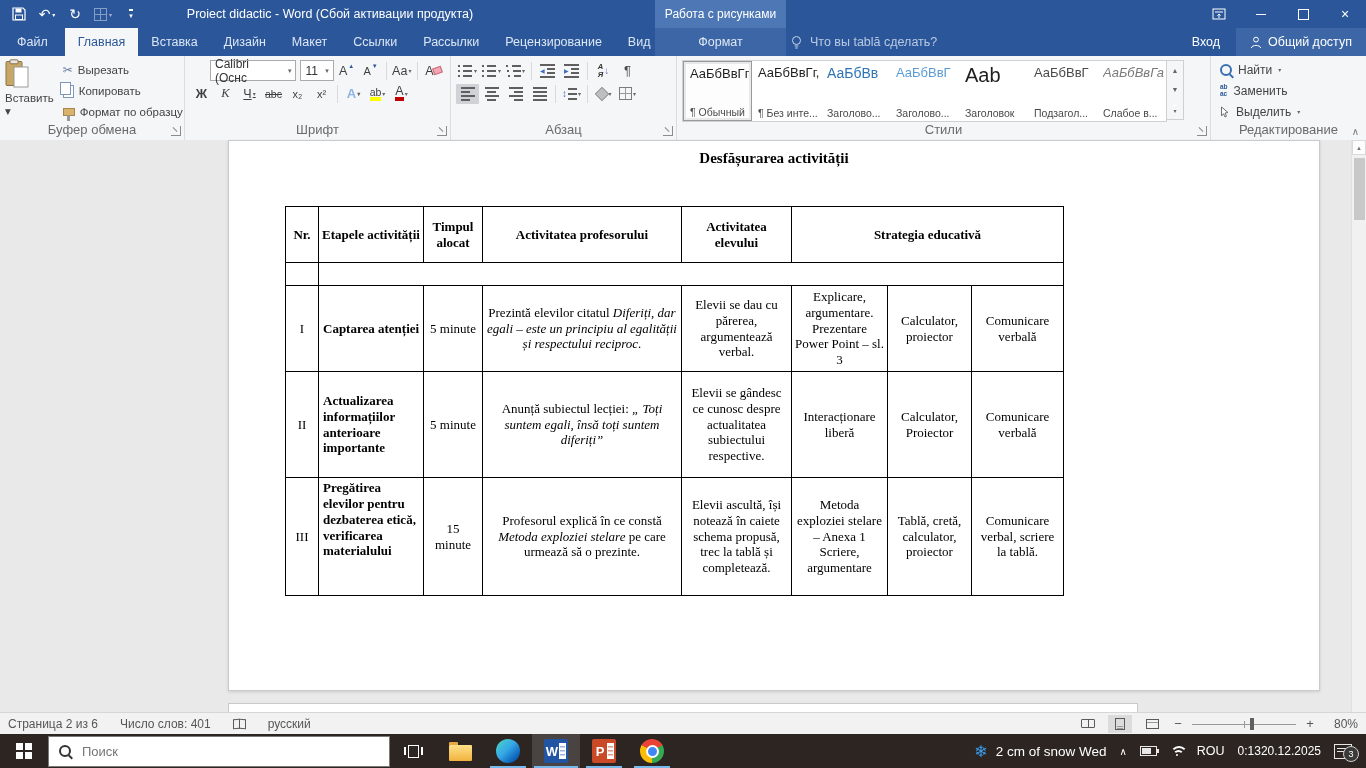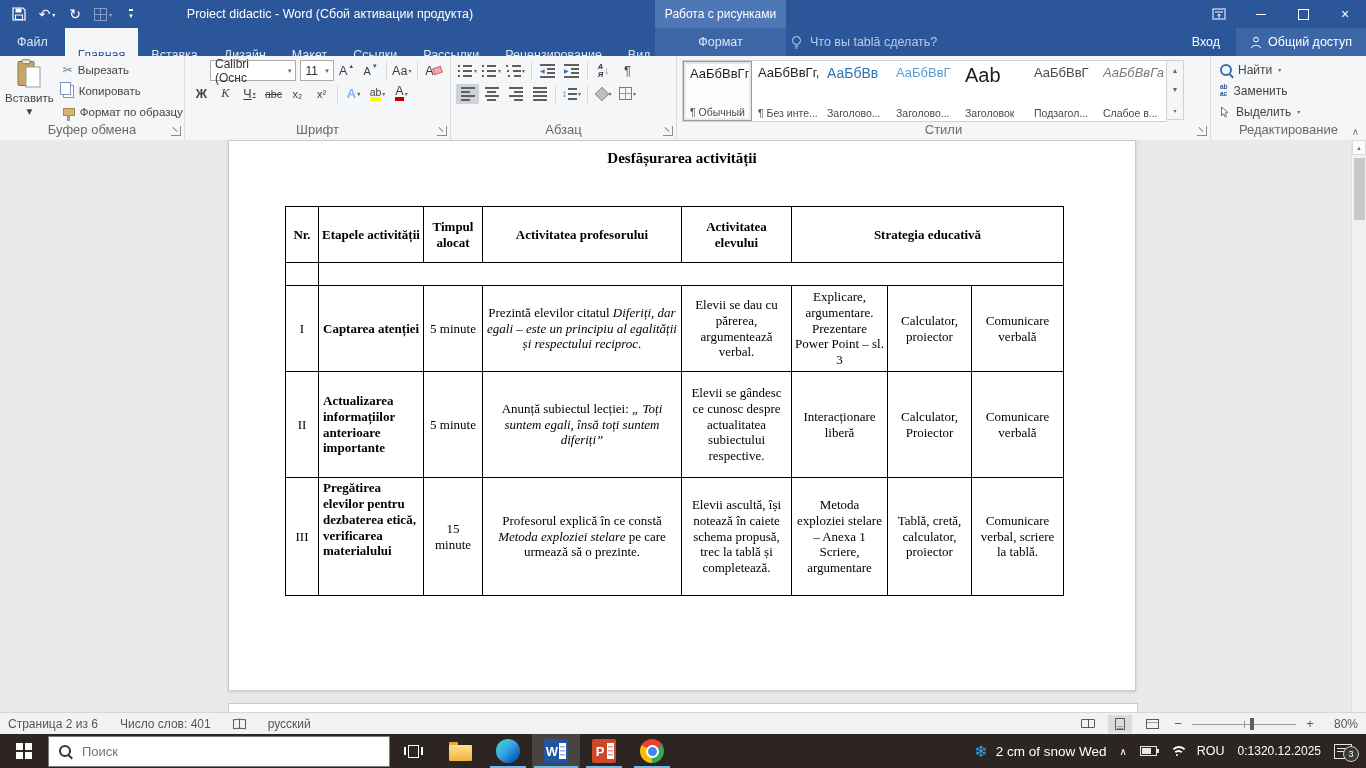--- a/index.html
+++ b/index.html
@@ -18,41 +18,41 @@
   .wtitle{position:absolute;left:0;top:0;width:660px;height:28px;line-height:28px;text-align:center;
     font-size:12.5px;color:#fff;white-space:nowrap;}
   .ctxblock{position:absolute;left:655px;top:0;width:131px;height:28px;background:#4d77b5;
     font-size:12px;line-height:28px;text-align:center;}
   .winbtns{position:absolute;right:0;top:0;height:28px;display:flex;}
   .wb{width:42px;height:28px;display:flex;align-items:center;justify-content:center;font-size:14px;color:#fff;}
   .maxbox{width:9px;height:9px;border:1px solid #fff;display:inline-block;}
   .minbar{width:10px;height:1px;background:#fff;display:inline-block;}
   
   .tabrow{position:absolute;left:0;top:28px;width:1366px;height:28px;background:#2b579a;display:flex;align-items:stretch;color:#dce6f4;font-size:12.5px;}
-  .tab{padding:13px 13px;line-height:28px;white-space:nowrap;}
+  .tab{padding:0 13px;line-height:28px;white-space:nowrap;}
   .tab.file{padding:0 17px;}
   .tab.active{background:#f5f6f7;color:#2b579a;}
   .ctxstrip{position:absolute;left:655px;top:0;width:131px;height:28px;background:#3c66a6;text-align:center;}
   .ctxstrip .tab{display:inline-block;padding:0;}
   .tellme{position:absolute;left:790px;top:0;height:28px;display:flex;align-items:center;gap:7px;color:#b9c9e2;font-size:12.5px;}
   .tright{position:absolute;right:0;top:0;height:28px;display:flex;align-items:center;}
   .signin{padding:0 16px;color:#fff;}
   .share{height:28px;display:flex;align-items:center;gap:6px;background:#3c66a6;padding:0 14px;color:#fff;}
   
   .ribbon{position:absolute;left:0;top:56px;width:1366px;height:84px;background:#f5f6f7;border-bottom:1px solid #d2d4d6;display:flex;}
   .rgroup{position:relative;border-right:1px solid #dcdddf;display:flex;flex-direction:column;box-sizing:border-box;}
   .gbody{flex:1;padding:3px 5px 0 5px;}
   .glabel{height:17px;font-size:13px;color:#6a6a6a;text-align:center;line-height:14px;}
   .launcher{position:absolute;right:3px;bottom:4px;width:9px;height:9px;border-right:1px solid #8c8c8c;border-bottom:1px solid #8c8c8c;}
   .launcher::before{content:"";position:absolute;left:1px;top:3px;width:6px;height:1px;background:#8c8c8c;transform:rotate(45deg);}
   .collapse{position:absolute;right:7px;bottom:3px;font-size:10px;color:#7a7a7a;}
   
   .g-clip{width:185px;}
   .clipwrap{display:flex;gap:6px;}
-  .pastebtn{width:52px;text-align:center;font-size:11.5px;color:#444;}
+  .pastebtn{width:52px;font-size:11.5px;color:#444;}
   .pastebtn .lab{margin-top:1px;}
   .sbcol{display:flex;flex-direction:column;gap:1px;padding-top:1px;}
   .sbtn{display:flex;align-items:center;gap:5px;height:20px;font-size:11.5px;color:#444;padding:0 3px;white-space:nowrap;}
   .scis{color:#5a779e;font-size:12px;}
   .copyic{position:relative;width:9px;height:11px;border:1px solid #7d96bb;background:#fff;}
   .copyic::before{content:"";position:absolute;left:-4px;top:-4px;width:9px;height:11px;border:1px solid #7d96bb;background:#fff;}
   .paintic{position:relative;width:10px;height:6px;background:#d8b36c;border:1px solid #a8854a;}
   .paintic::after{content:"";position:absolute;left:3px;top:6px;width:3px;height:6px;background:#9a9a9a;}
   
   .g-font{width:266px;}
@@ -113,21 +113,21 @@
   .scb .qcust{border-top-width:1px;font-size:6px;}
   
   .g-edit{flex:1;min-width:150px;border-right:none;}
   .erow{display:flex;align-items:center;gap:6px;height:21px;font-size:12px;color:#444;padding-left:4px;}
   .erow .dd{font-size:6px;color:#666;}
   .mag{position:relative;width:8px;height:8px;border:2px solid #3b6fb3;border-radius:50%;}
   .mag::after{content:"";position:absolute;right:-4px;bottom:-3px;width:5px;height:2px;background:#3b6fb3;transform:rotate(45deg);}
   .repl{display:inline-flex;flex-direction:column;font-size:6.5px;line-height:1.05;color:#2b579a;font-weight:bold;}
   
   .docarea{position:absolute;left:0;top:140px;width:1366px;height:572px;background:#e9e9e9;}
-  .page{position:absolute;left:228px;top:0;width:908px;height:551px;background:#fff;border:1px solid #c9cacc;box-sizing:border-box;box-shadow:0 1px 3px rgba(0,0,0,.12);}
+  .page{position:absolute;left:228px;top:0;width:1092px;height:551px;background:#fff;border:1px solid #c9cacc;box-sizing:border-box;box-shadow:0 1px 3px rgba(0,0,0,.12);}
   .page2{position:absolute;left:228px;top:563px;width:910px;height:9px;background:#fff;border:1px solid #c9cacc;border-bottom:none;box-sizing:border-box;}
   .doctitle{margin-top:9px;text-align:center;font-family:"Liberation Serif",serif;font-weight:bold;font-size:15px;color:#000;}
   .dtable{border-collapse:collapse;table-layout:fixed;width:778px;margin:39px 0 0 56px;font-family:"Liberation Serif",serif;font-size:13px;color:#000;}
   .dtable td,.dtable th{border:1px solid #000;text-align:center;vertical-align:middle;padding:1px 3px;line-height:1.22;font-weight:normal;box-sizing:border-box;overflow:hidden;}
   .dtable th{font-weight:bold;}
   .dtable .stagecell{font-weight:bold;text-align:left;padding-left:4px;}
   .dtable .vtop{vertical-align:top;padding-top:2px;}
   .dtable .h1{height:56px;} .dtable .h2{height:33px;} .dtable .thin{height:23px;}
   .dtable .r1{height:86px;} .dtable .r2{height:106px;} .dtable .r3{height:118px;}
   .itq{font-style:italic;}

